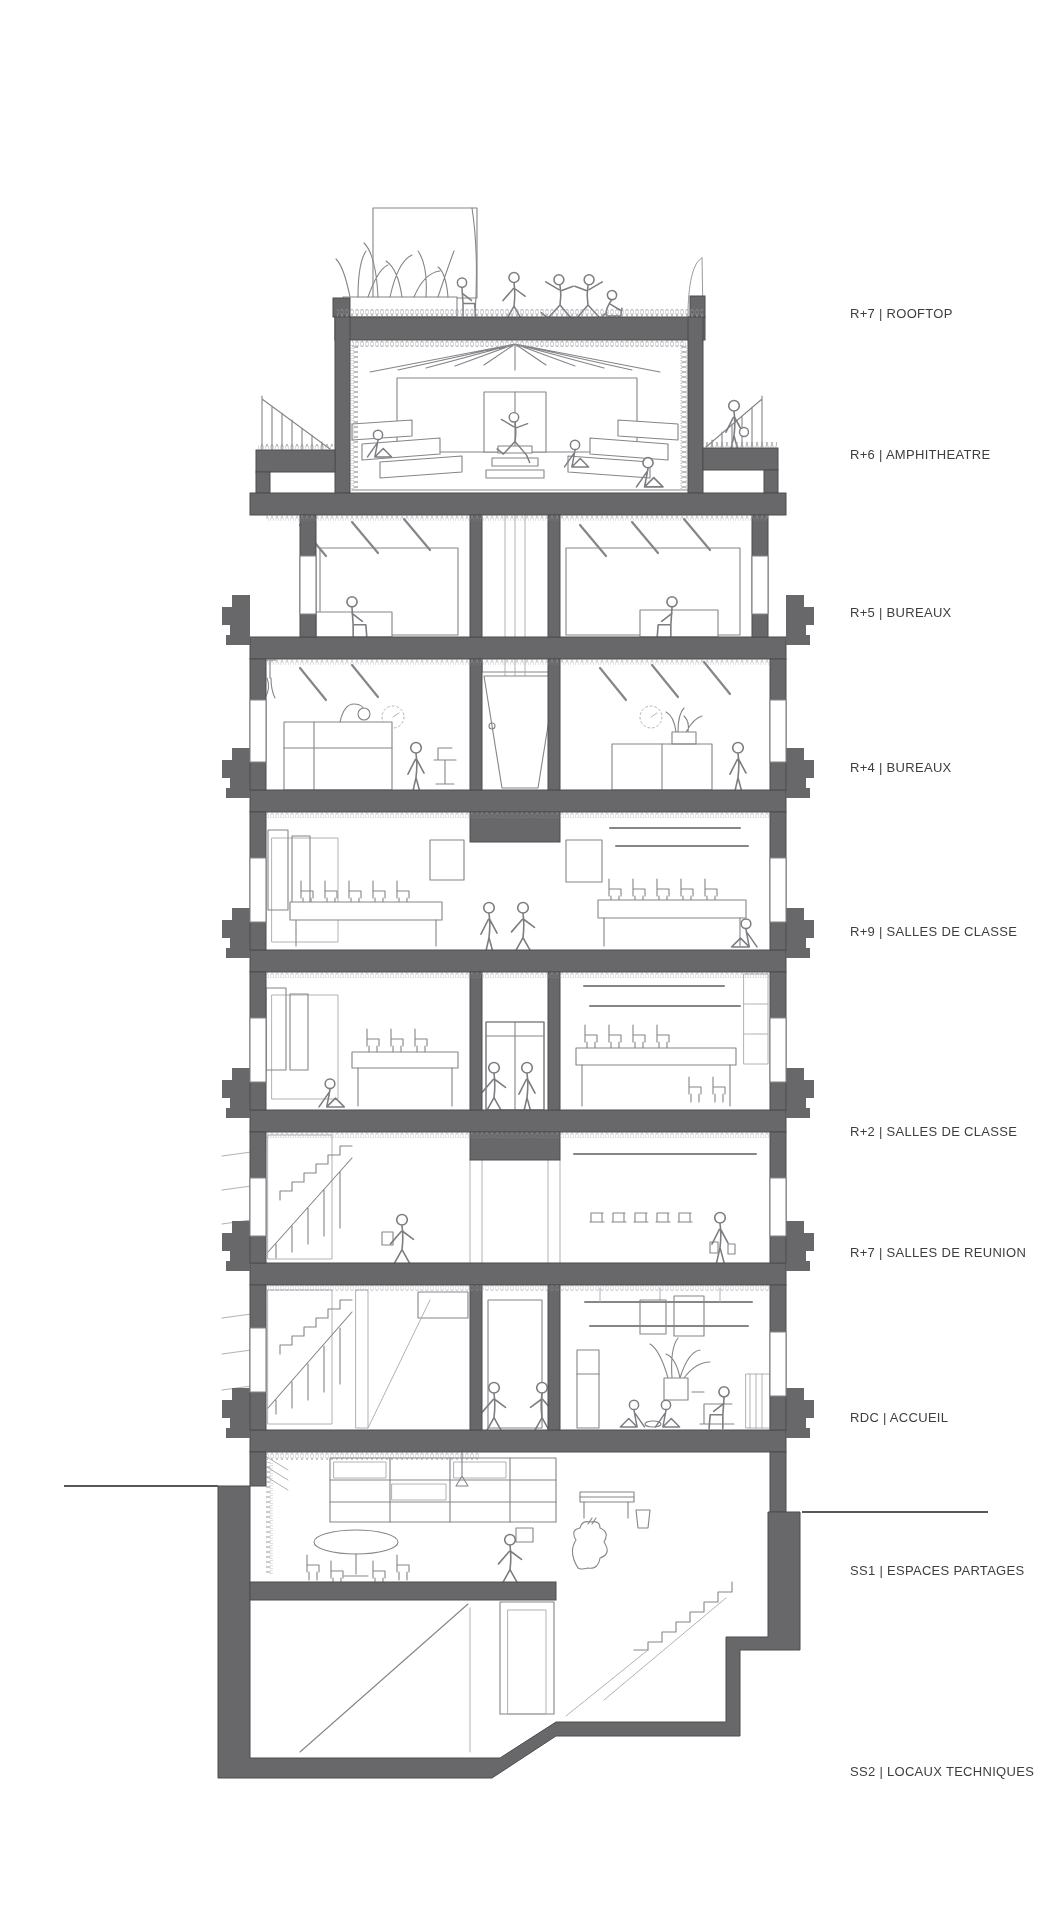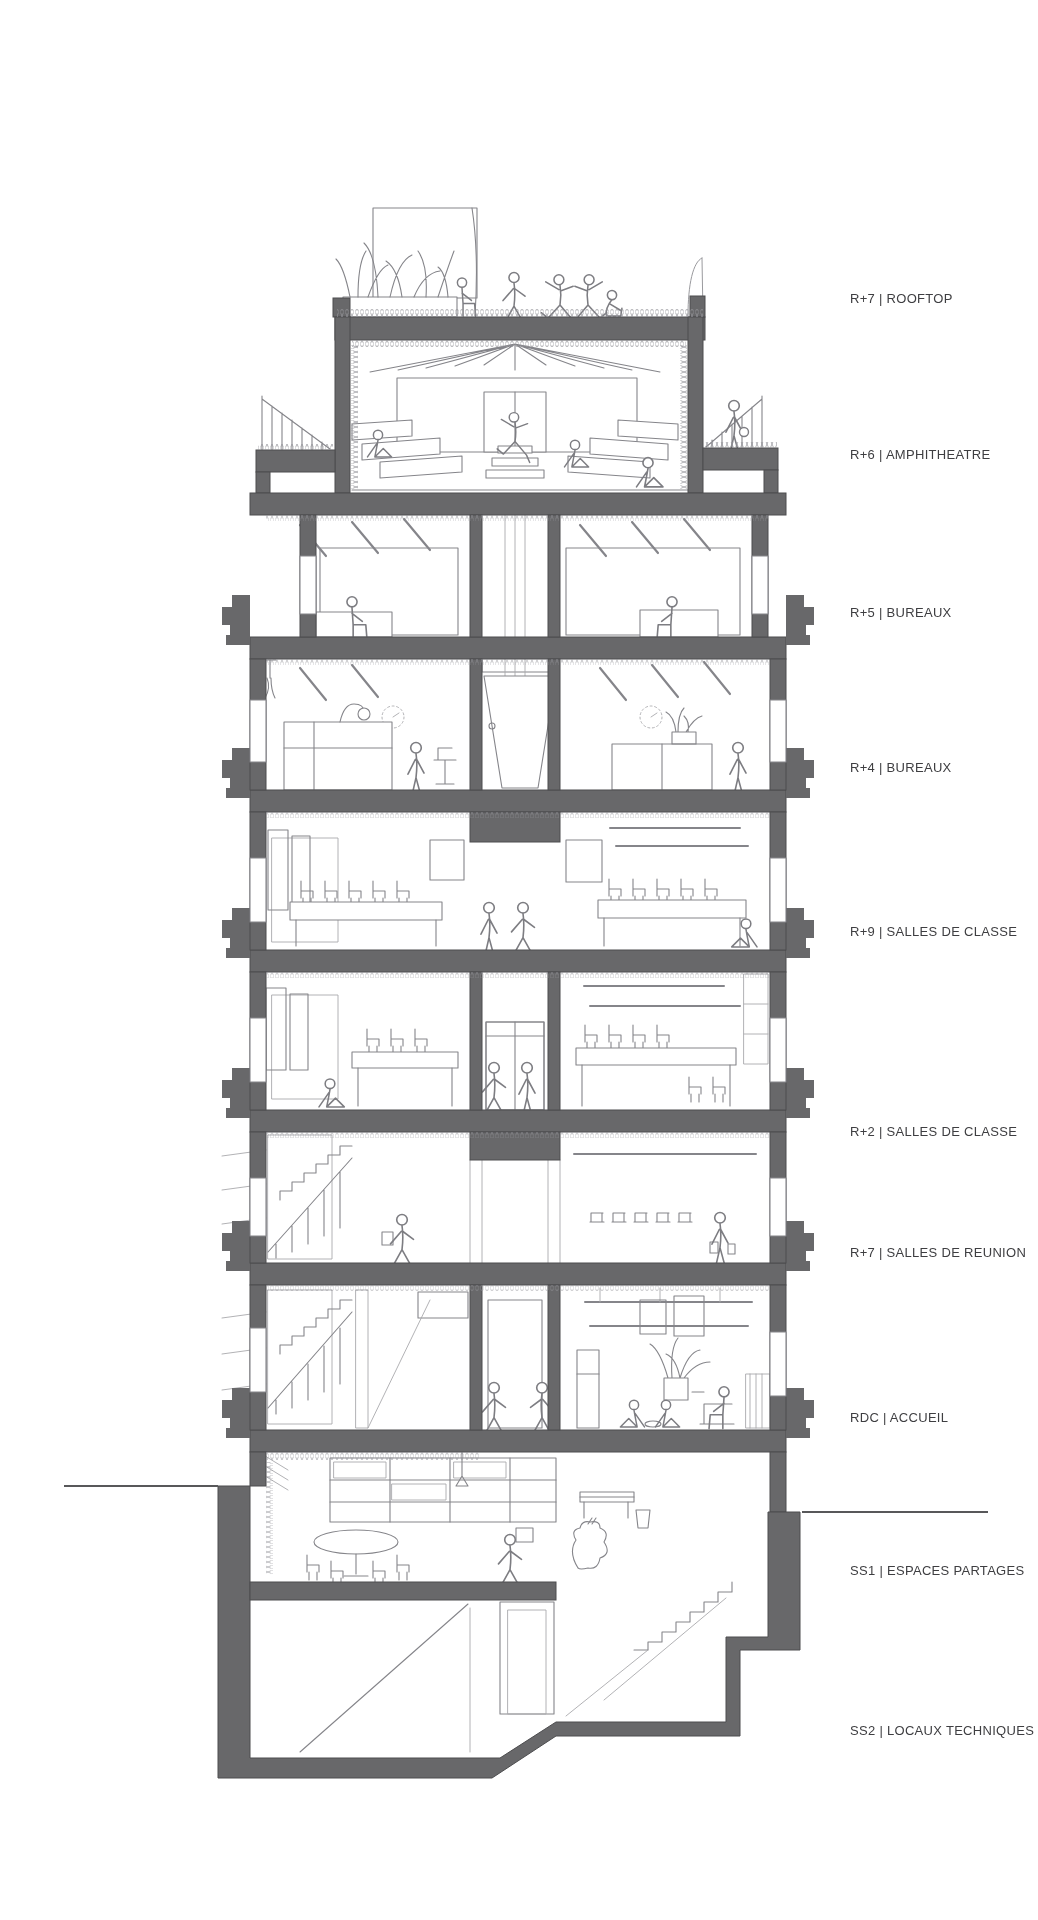--- a/index.html
+++ b/index.html
@@ -376,24 +376,24 @@
     </g>
   </g>
 
   <g>
     <path d="M64,1486 H218" class="gnd"></path>
     <path d="M802,1512 H988" class="gnd"></path>
   </g>
 </svg>
 
 <div id="floor-labels">
-      <div class="floor-label" style="top: 299px;">R+7 | ROOFTOP</div>
+      <div class="floor-label" style="top: 314px;">R+7 | ROOFTOP</div>
       <div class="floor-label" style="top: 455px;">R+6 | AMPHITHEATRE</div>
       <div class="floor-label" style="top: 613px;">R+5 | BUREAUX</div>
       <div class="floor-label" style="top: 768px;">R+4 | BUREAUX</div>
       <div class="floor-label" style="top: 932px;">R+9 | SALLES DE CLASSE</div>
       <div class="floor-label" style="top: 1095px; margin-top: 37px;">R+2 | SALLES DE CLASSE</div>
       <div class="floor-label" style="top: 1253px;">R+7 | SALLES DE REUNION</div>
       <div class="floor-label" style="top: 1418px;">RDC | ACCUEIL</div>
       <div class="floor-label" style="top: 1571px;">SS1 | ESPACES PARTAGES</div>
-      <div class="floor-label" style="top: 1731px;">SS2 | LOCAUX TECHNIQUES</div>
+      <div class="floor-label" style="top: 1772px;">SS2 | LOCAUX TECHNIQUES</div>
     </div>
 </div>
 
 </body></html>

